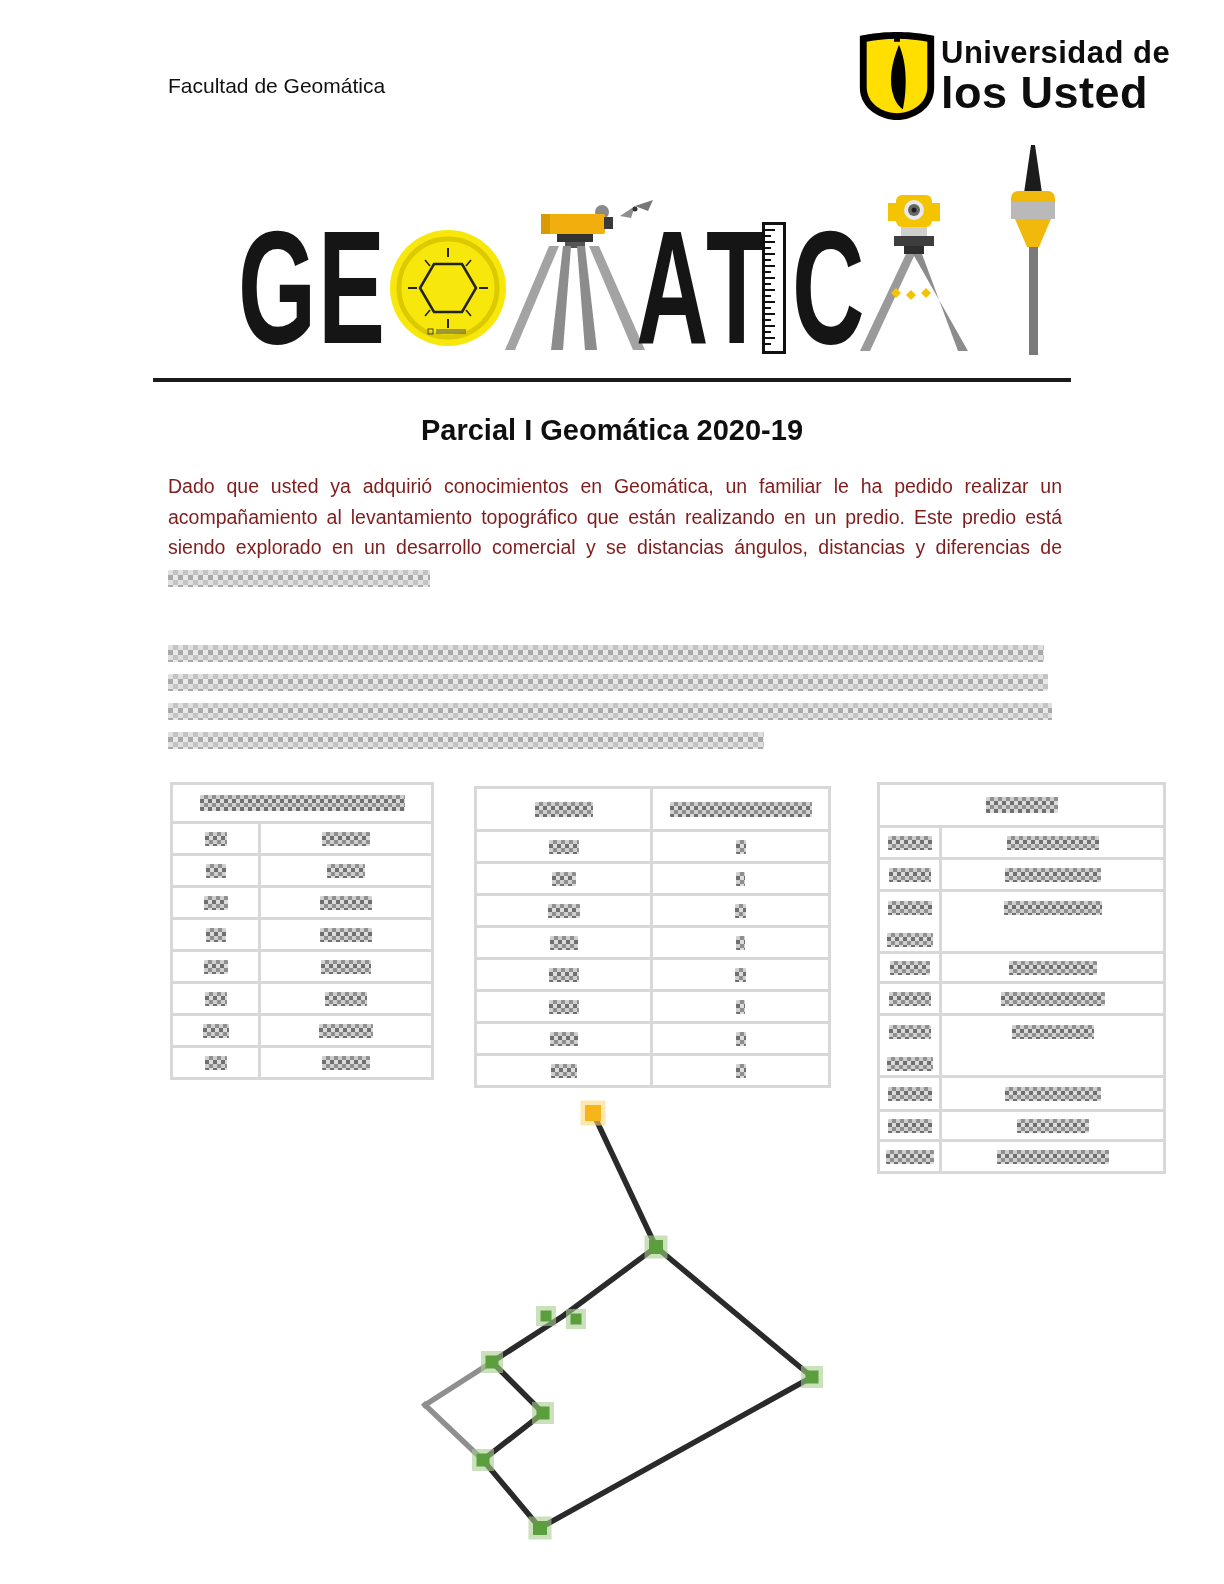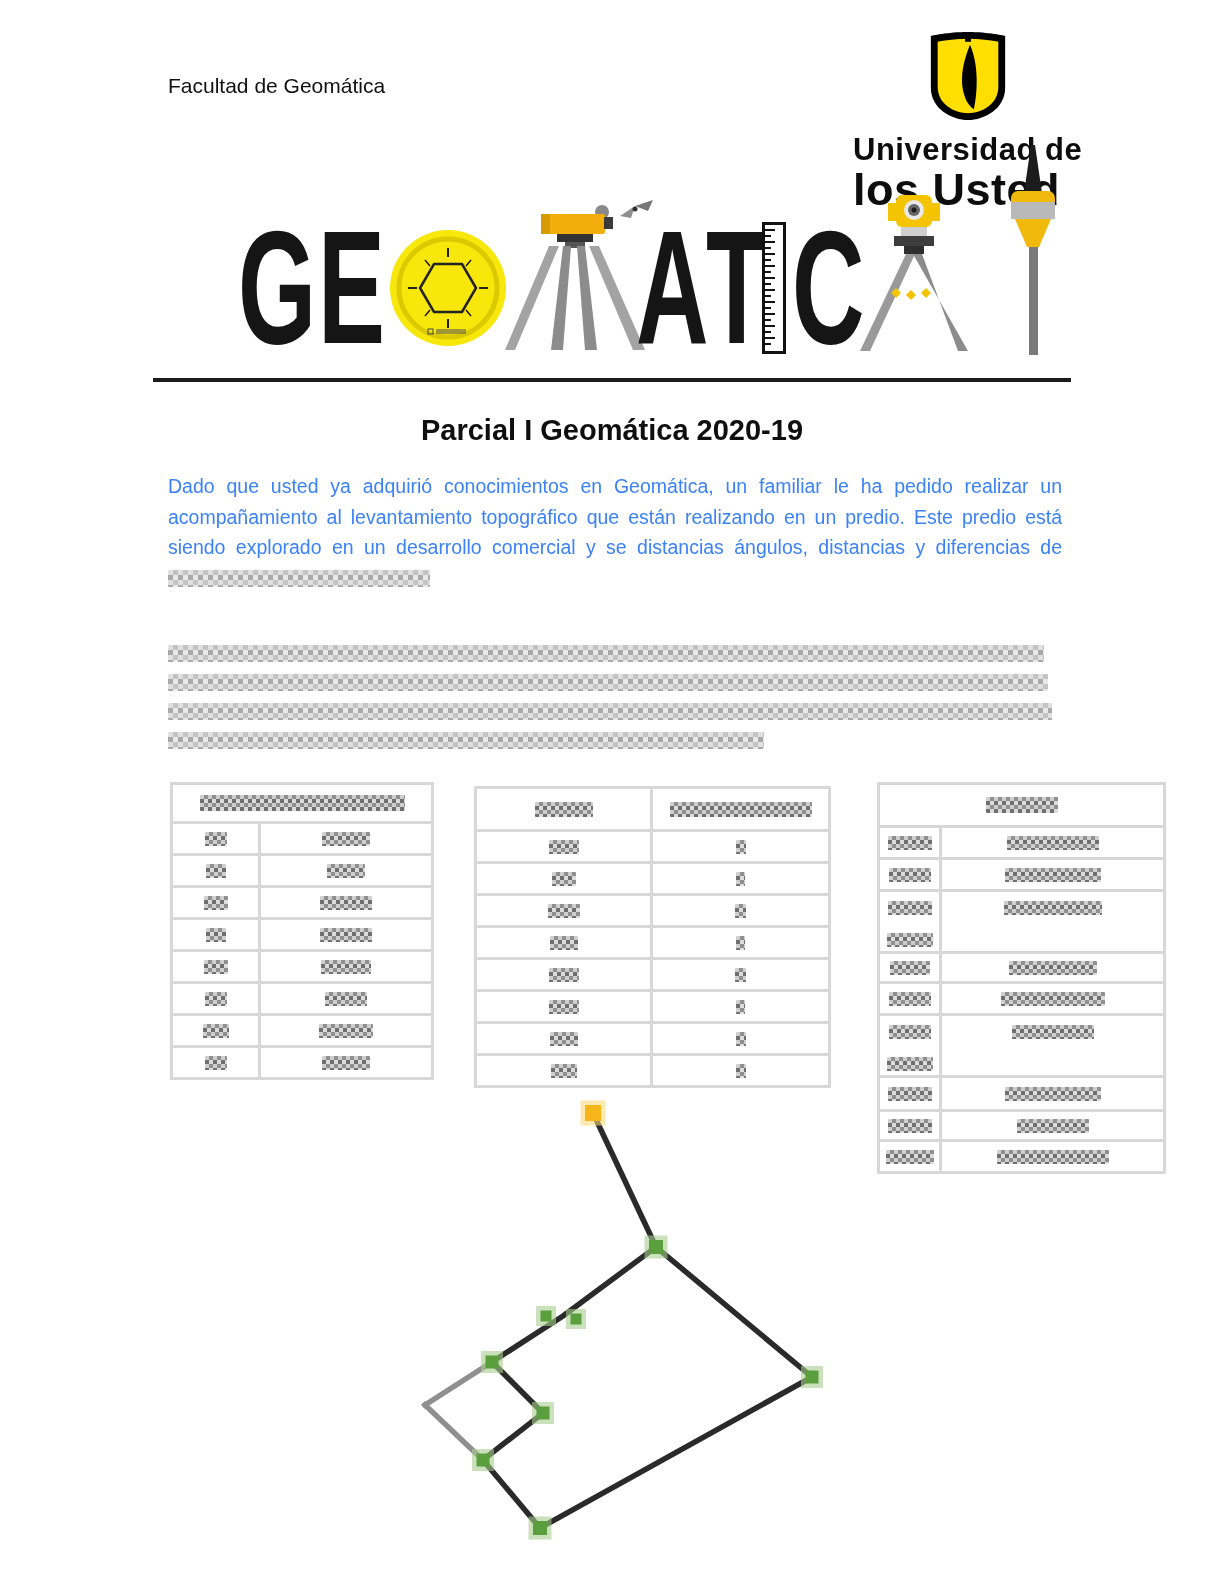--- a/index.html
+++ b/index.html
@@ -3,39 +3,39 @@
 <meta charset="utf-8">
 <style>
   html,body{margin:0;padding:0;background:#ffffff;}
   .page{position:relative;width:1224px;height:1584px;background:#fff;overflow:hidden;
         font-family:"Liberation Sans",sans-serif;color:#1a1a1a;}
 
   
   .fac{position:absolute;left:168px;top:70px;font-size:21px;line-height:31px;color:#111;}
 
   
-  .unilogo{position:absolute;left:853px;top:30px;display:flex;align-items:center;gap:12px;flex-direction:column;}
+  .unilogo{position:absolute;left:853px;top:30px;display:flex;align-items:center;gap:0;}
   .unitext{line-height:1;}
   .unitext .u1{font-size:31px;font-weight:700;letter-spacing:.5px;color:#0d0d0d;}
   .unitext .u2{font-size:45px;font-weight:700;letter-spacing:.5px;color:#0d0d0d;margin-top:2px;}
 
   
   .wl{position:absolute;top:206px;font:700 162px/1 "Liberation Sans",sans-serif;color:#151515;
       transform:scaleX(.62);transform-origin:left top;}
   .wm-svg{position:absolute;}
 
   
   .rule{position:absolute;left:153px;top:378px;width:918px;height:4px;background:#1b1b1b;}
 
   
   .title{position:absolute;left:0;top:414px;width:1224px;text-align:center;
          font-size:29px;font-weight:700;color:#0f0f0f;}
 
   
-  .intro{position:absolute;left:168px;top:471px;width:894px;font-size:19.5px;color:#3b82f6;}
+  .intro{position:absolute;left:168px;top:471px;width:894px;font-size:19.5px;color:#7f1d1d;}
   .pline{text-align:justify;text-align-last:justify;line-height:30.5px;white-space:normal;}
 
   
   .px{display:inline-block;height:17px;border-radius:1px;vertical-align:middle;
       background-image:conic-gradient(#c3c3c3 0 25%,#e9e9e9 0 50%,#a9a9a9 0 75%,#e0e0e0 0);
       background-size:10px 10px;}
   .px.dk{height:14px;
       background-image:conic-gradient(#8f8f8f 0 25%,#dcdcdc 0 50%,#6f6f6f 0 75%,#cfcfcf 0);
       background-size:8px 8px;}
   .p2{position:absolute;left:168px;top:645px;width:894px;}

